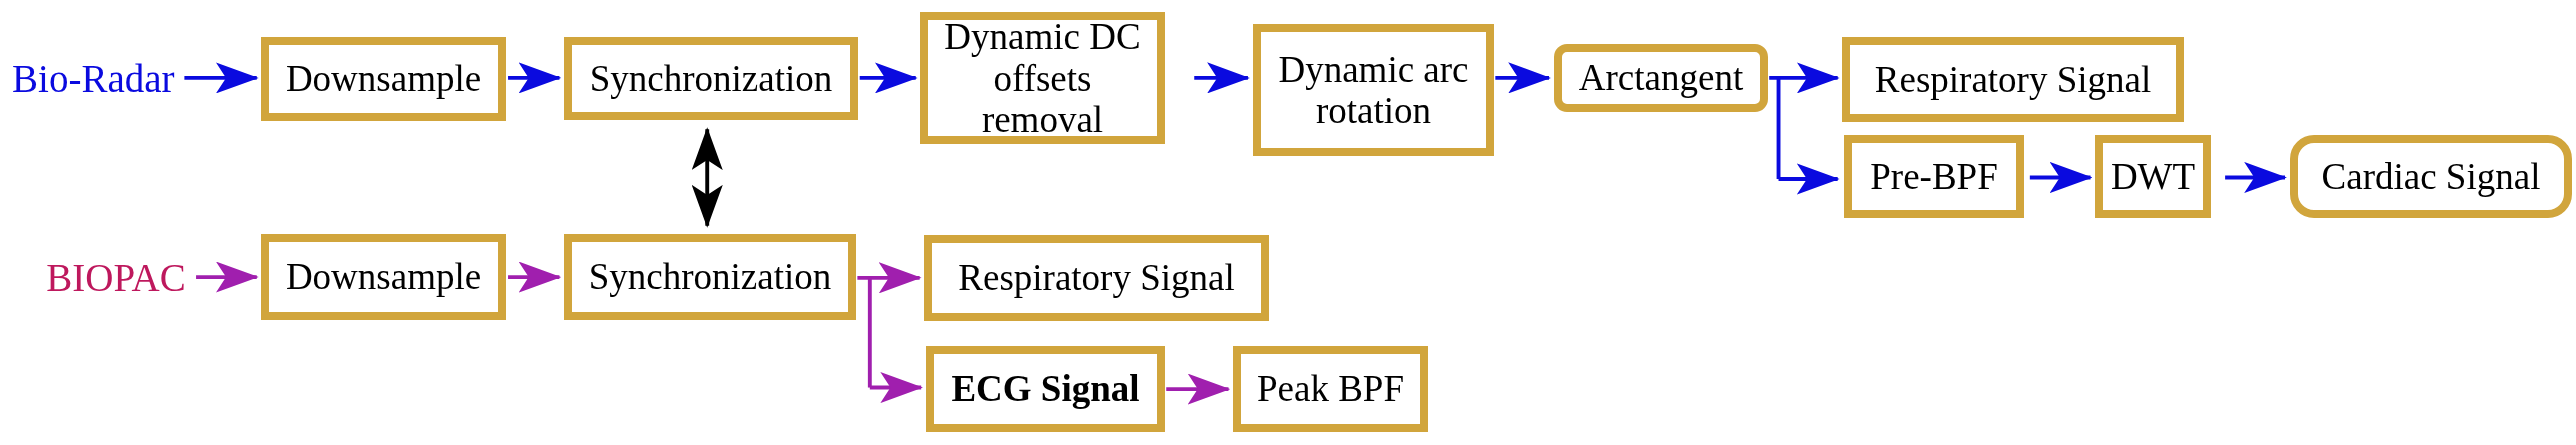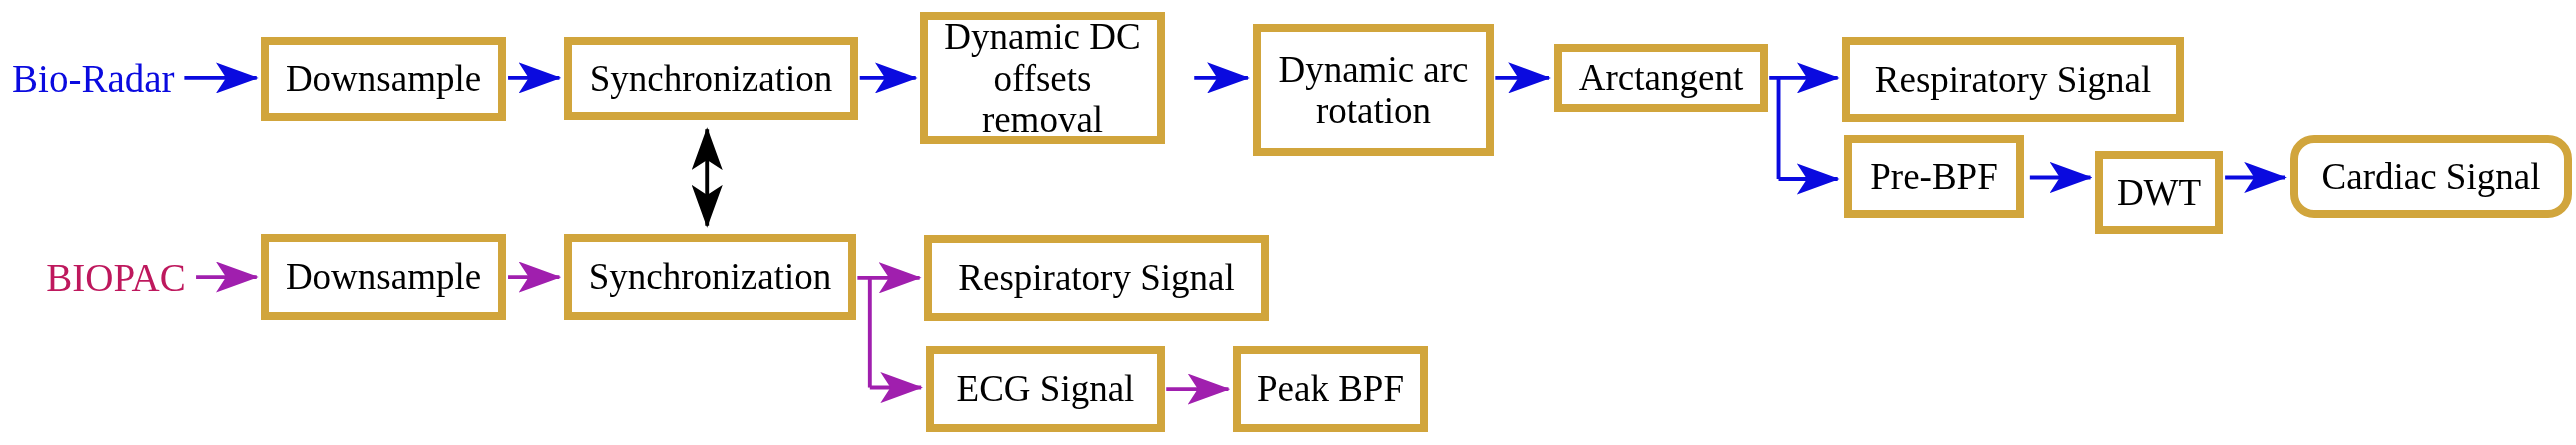--- a/index.html
+++ b/index.html
@@ -62,53 +62,53 @@
   </div>
 
   <div class="box" style="left: 920px; top: 12.4px; width: 245px; height: 132px; border-color: rgb(209, 165, 60);">
     <span>Dynamic DC offsets removal</span>
   </div>
 
   <div class="box" style="left: 1253px; top: 12.4px; width: 241px; height: 132px; border-color: rgb(209, 165, 60); margin-top: 12px;">
     <span>Dynamic arc rotation</span>
   </div>
 
-  <div class="box" style="left: 1554px; top: 44px; width: 214px; height: 68px; border-color: rgb(209, 165, 60);">
+  <div class="box" style="left: 1554px; top: 44px; width: 214px; height: 68px; border-color: rgb(209, 165, 60); border-radius: 13px;">
     <span>Arctangent</span>
   </div>
 
   <div class="box" style="left: 1842px; top: 37px; width: 342px; height: 85px; border-color: rgb(209, 165, 60);">
     <span>Respiratory Signal</span>
   </div>
 
   <div class="box" style="left: 1844px; top: 135px; width: 180px; height: 83px; border-color: rgb(209, 165, 60);">
     <span>Pre-BPF</span>
   </div>
 
-  <div class="box" style="left: 2095px; top: 151px; width: 128px; height: 83px; border-color: rgb(209, 165, 60);">
+  <div class="box" style="left: 2095px; top: 135px; width: 116px; height: 83px; border-color: rgb(209, 165, 60);">
     <span>DWT</span>
   </div>
 
   <div class="box" style="left: 2290px; top: 135px; width: 282px; height: 83px; border-color: rgb(209, 165, 60); border-radius: 24px;">
     <span>Cardiac Signal</span>
   </div>
 
   <div class="box" style="left: 261px; top: 234px; width: 245px; height: 86px; border-color: rgb(209, 165, 60);">
     <span>Downsample</span>
   </div>
 
   <div class="box" style="left: 564px; top: 234px; width: 292px; height: 86px; border-color: rgb(209, 165, 60);">
     <span>Synchronization</span>
   </div>
 
   <div class="box" style="left: 924px; top: 235px; width: 345px; height: 86px; border-color: rgb(209, 165, 60);">
     <span>Respiratory Signal</span>
   </div>
 
-  <div class="box" style="left: 926px; top: 346px; width: 239px; height: 86px; border-color: rgb(209, 165, 60);">
+  <div class="box" style="left: 926px; top: 346px; width: 239px; height: 86px; border-color: rgb(209, 165, 60); font-weight: bold;">
     <span>ECG Signal</span>
   </div>
 
   <div class="box" style="left: 1233px; top: 346px; width: 195px; height: 86px; border-color: rgb(209, 165, 60);">
     <span>Peak BPF</span>
   </div>
 
   <svg id="arrow-layer" viewBox="0 0 3311 573" xmlns="http://www.w3.org/2000/svg">
     <defs>
       <marker id="head-blue" viewBox="0 0 11 8" refX="10.5" refY="4" markerWidth="11" markerHeight="8" orient="auto" markerUnits="strokeWidth">

